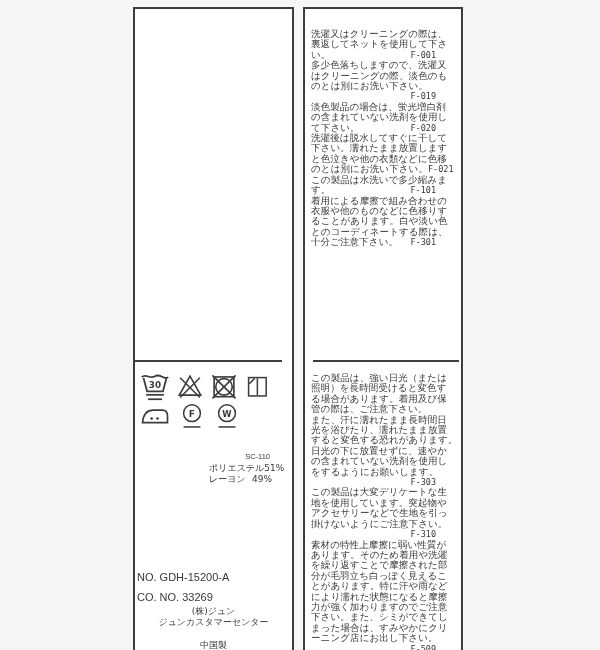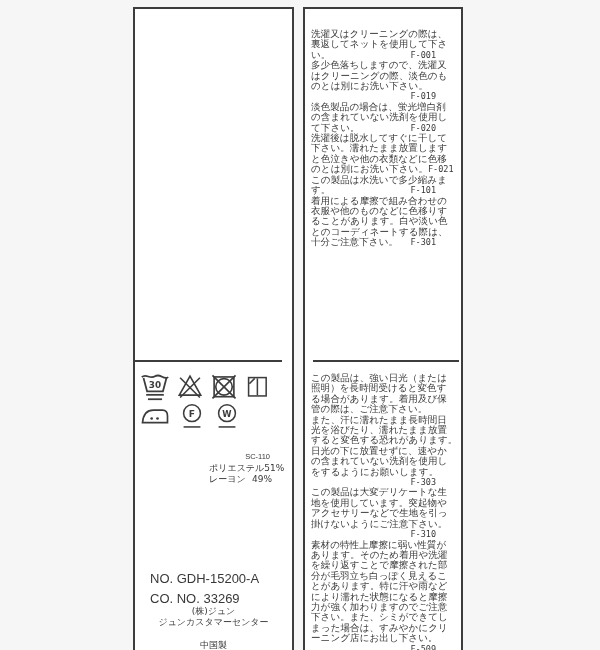--- a/index.html
+++ b/index.html
@@ -44,21 +44,21 @@
 
   .notes{position:absolute;top:424px;left:5px;font-size:8px;line-height:10px;white-space:nowrap;}
   .qcode{
     position:absolute;top:443px;right:22px;
     font-family:"DejaVu Sans Mono","Liberation Mono",monospace;font-size:7.5px;
   }
   .comp{position:absolute;top:454px;left:42px;right:20px;font-size:9px;line-height:10.8px;}
   .comp-row{display:flex;justify-content:space-between;white-space:nowrap;margin-left:32px;}
 
   .mono{font-family:Liberation Sans, sans-serif;}
-  .idline{position:absolute;left:15px;font-size:13px;white-space:nowrap;}
+  .idline{position:absolute;left:2px;font-size:11px;white-space:nowrap;}
   #item-no{top:562px;}
   #lot-no{top:582px;}
   .cline{position:absolute;left:0;right:0;text-align:center;font-size:9px;white-space:nowrap;}
   #company{top:596px;}
   #customer-center{top:607px;}
   #phone{top:619px;font-size:8.5px;}
   #country{top:630px;}
 </style>
 </head>
 <body>

